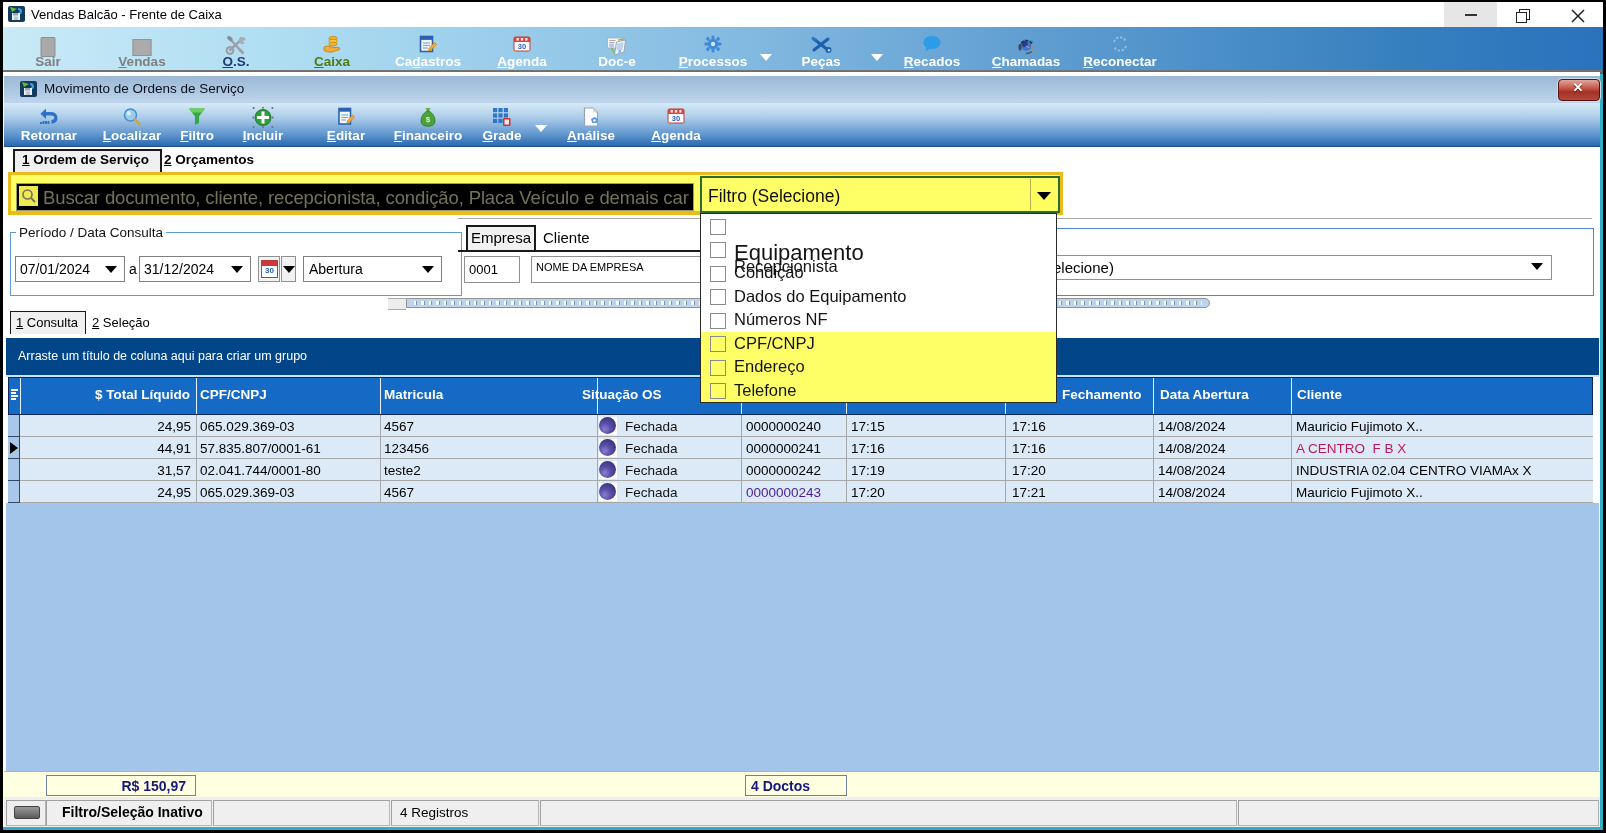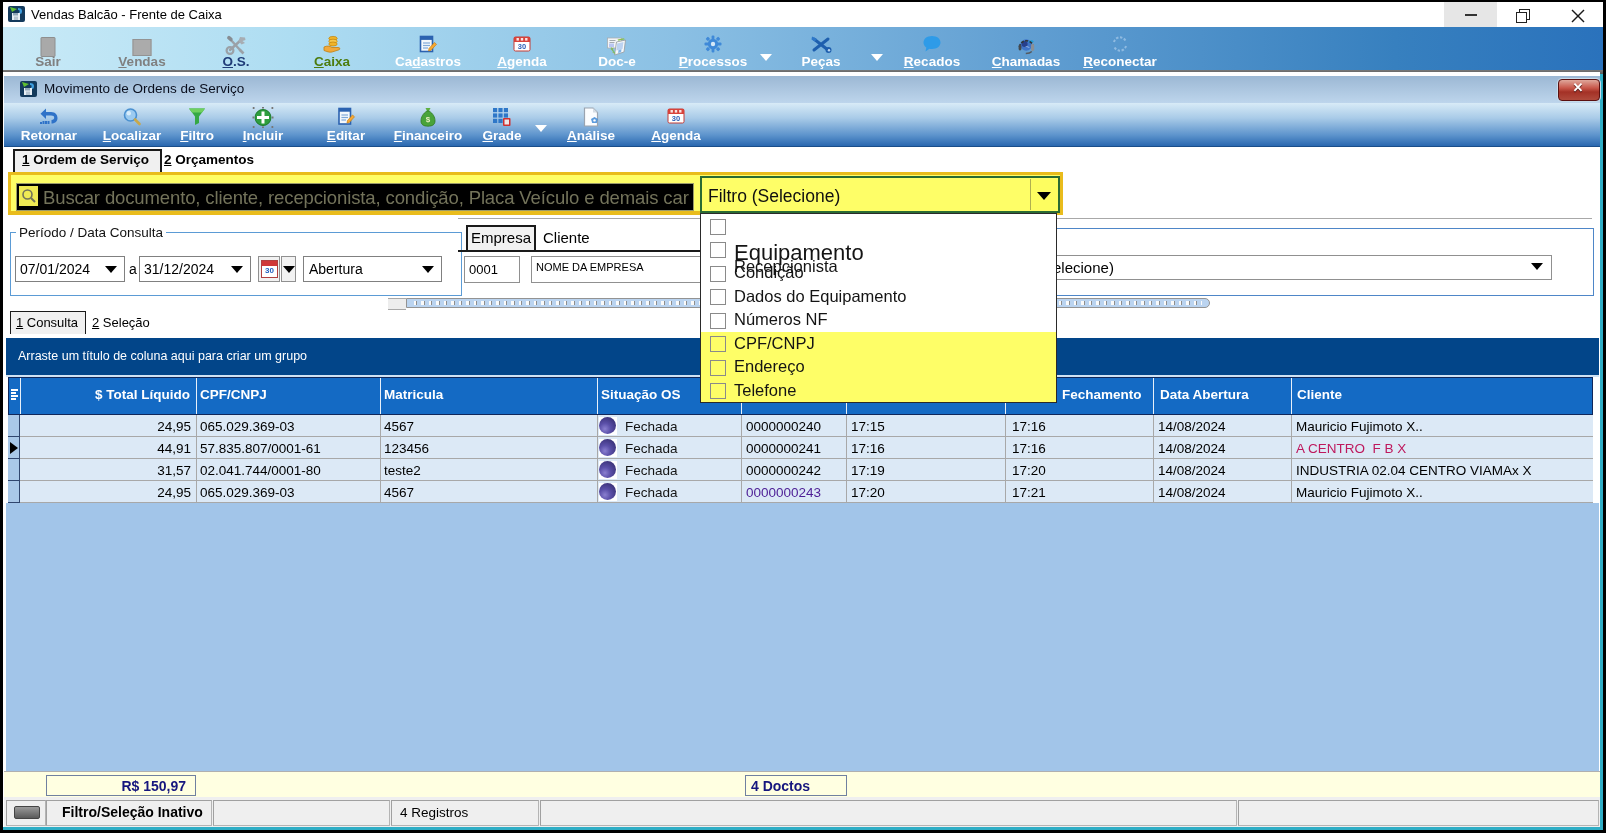--- a/index.html
+++ b/index.html
@@ -388,21 +388,21 @@
     <div class="a" style="left:1283px;top:1px;width:1px;height:36px;background:#E8F0FA;"></div>
     <div class="a" style="left:3px;top:12px;width:7px;height:13px;">
       <div style="height:2px;background:#fff;margin-bottom:1px;width:7px"></div>
       <div style="height:2px;background:#fff;margin-bottom:1px;width:5px"></div>
       <div style="height:2px;background:#fff;margin-bottom:1px;width:7px"></div>
       <div style="height:2px;background:#fff;width:5px"></div>
     </div>
     <div class="a txt" style="left:0;top:10px;width:182px;text-align:right;font-size:13.5px;font-weight:bold;color:#fff;">$ Total Líquido</div>
     <div class="a txt" style="left:192px;top:10px;font-size:13.5px;font-weight:bold;color:#fff;">CPF/CNPJ</div>
     <div class="a txt" style="left:376px;top:10px;font-size:13.5px;font-weight:bold;color:#fff;">Matricula</div>
-    <div class="a txt" style="left:593px;top:10px;font-size:13.5px;font-weight:bold;color:#fff;">Situação OS</div>
+    <div class="a txt" style="left:574px;top:10px;font-size:13.5px;font-weight:bold;color:#fff;">Situação OS</div>
     <div class="a txt" style="left:1054px;top:10px;font-size:13.5px;font-weight:bold;color:#fff;">Fechamento</div>
     <div class="a txt" style="left:1152px;top:10px;font-size:13.5px;font-weight:bold;color:#fff;">Data Abertura</div>
     <div class="a txt" style="left:1289px;top:10px;font-size:13.5px;font-weight:bold;color:#fff;">Cliente</div>
     <div class="a" style="left:0;top:38px;width:1585px;height:22px;background:#DCE9F6;border-bottom:1px solid #A8A8A8;box-sizing:border-box;"></div>
     <div class="a" style="left:0;top:38px;width:11.5px;height:22px;background:#A9C8E8;border-right:1px solid #30466E;border-bottom:1px solid #30466E;box-sizing:border-box;"></div>
     <div class="a" style="left:188px;top:38px;width:1px;height:22px;background:#A8A8A8;"></div>
     <div class="a" style="left:372px;top:38px;width:1px;height:22px;background:#A8A8A8;"></div>
     <div class="a" style="left:589px;top:38px;width:1px;height:22px;background:#A8A8A8;"></div>
     <div class="a" style="left:733px;top:38px;width:1px;height:22px;background:#A8A8A8;"></div>
     <div class="a" style="left:838px;top:38px;width:1px;height:22px;background:#A8A8A8;"></div>

